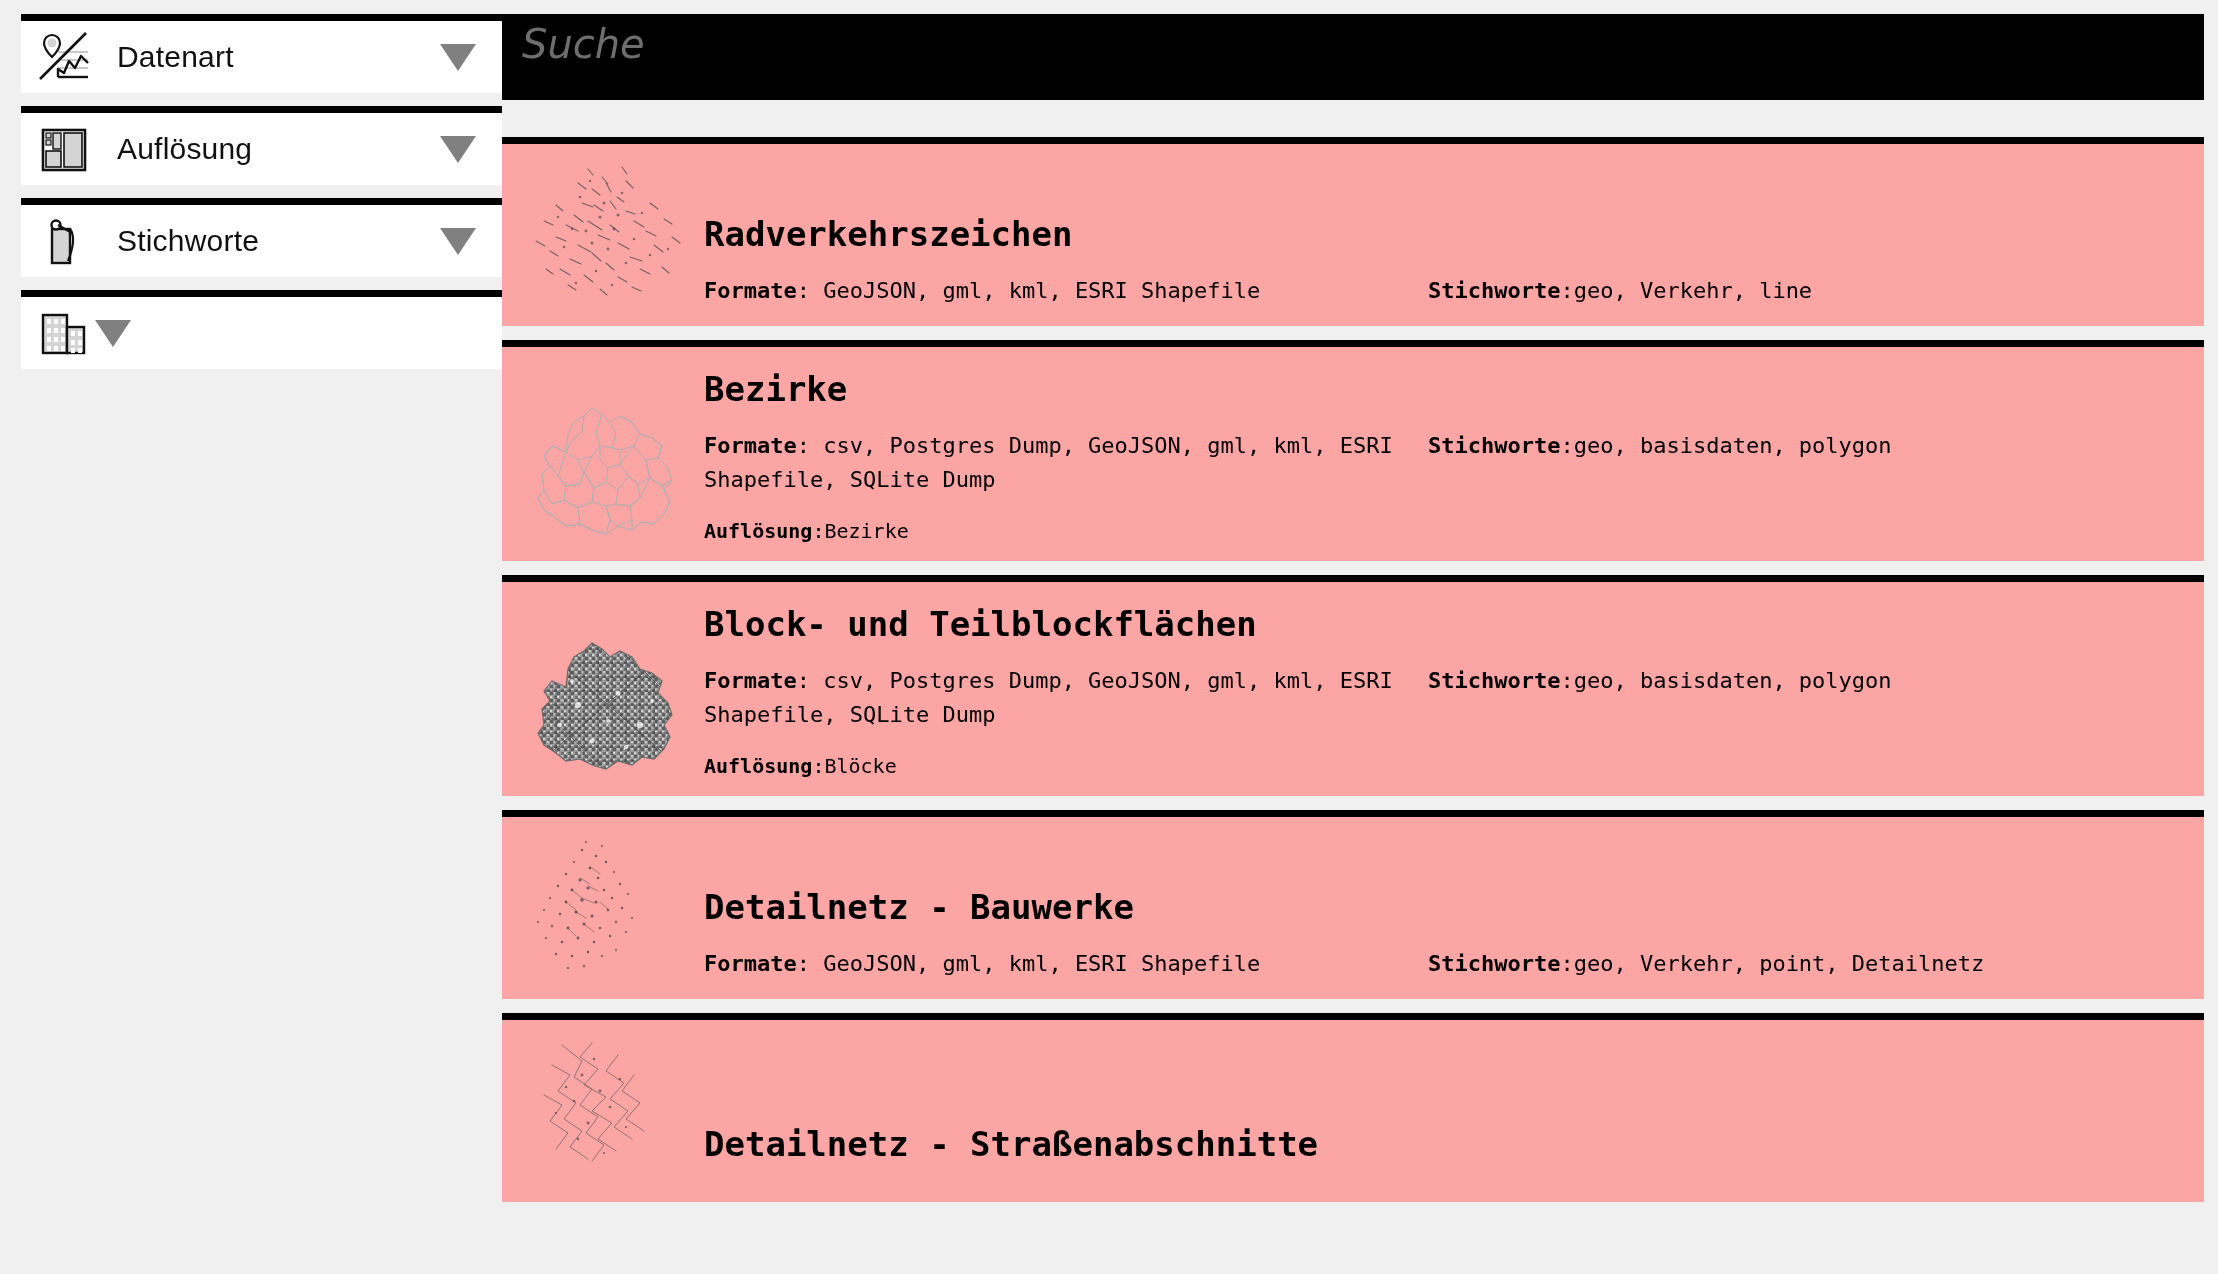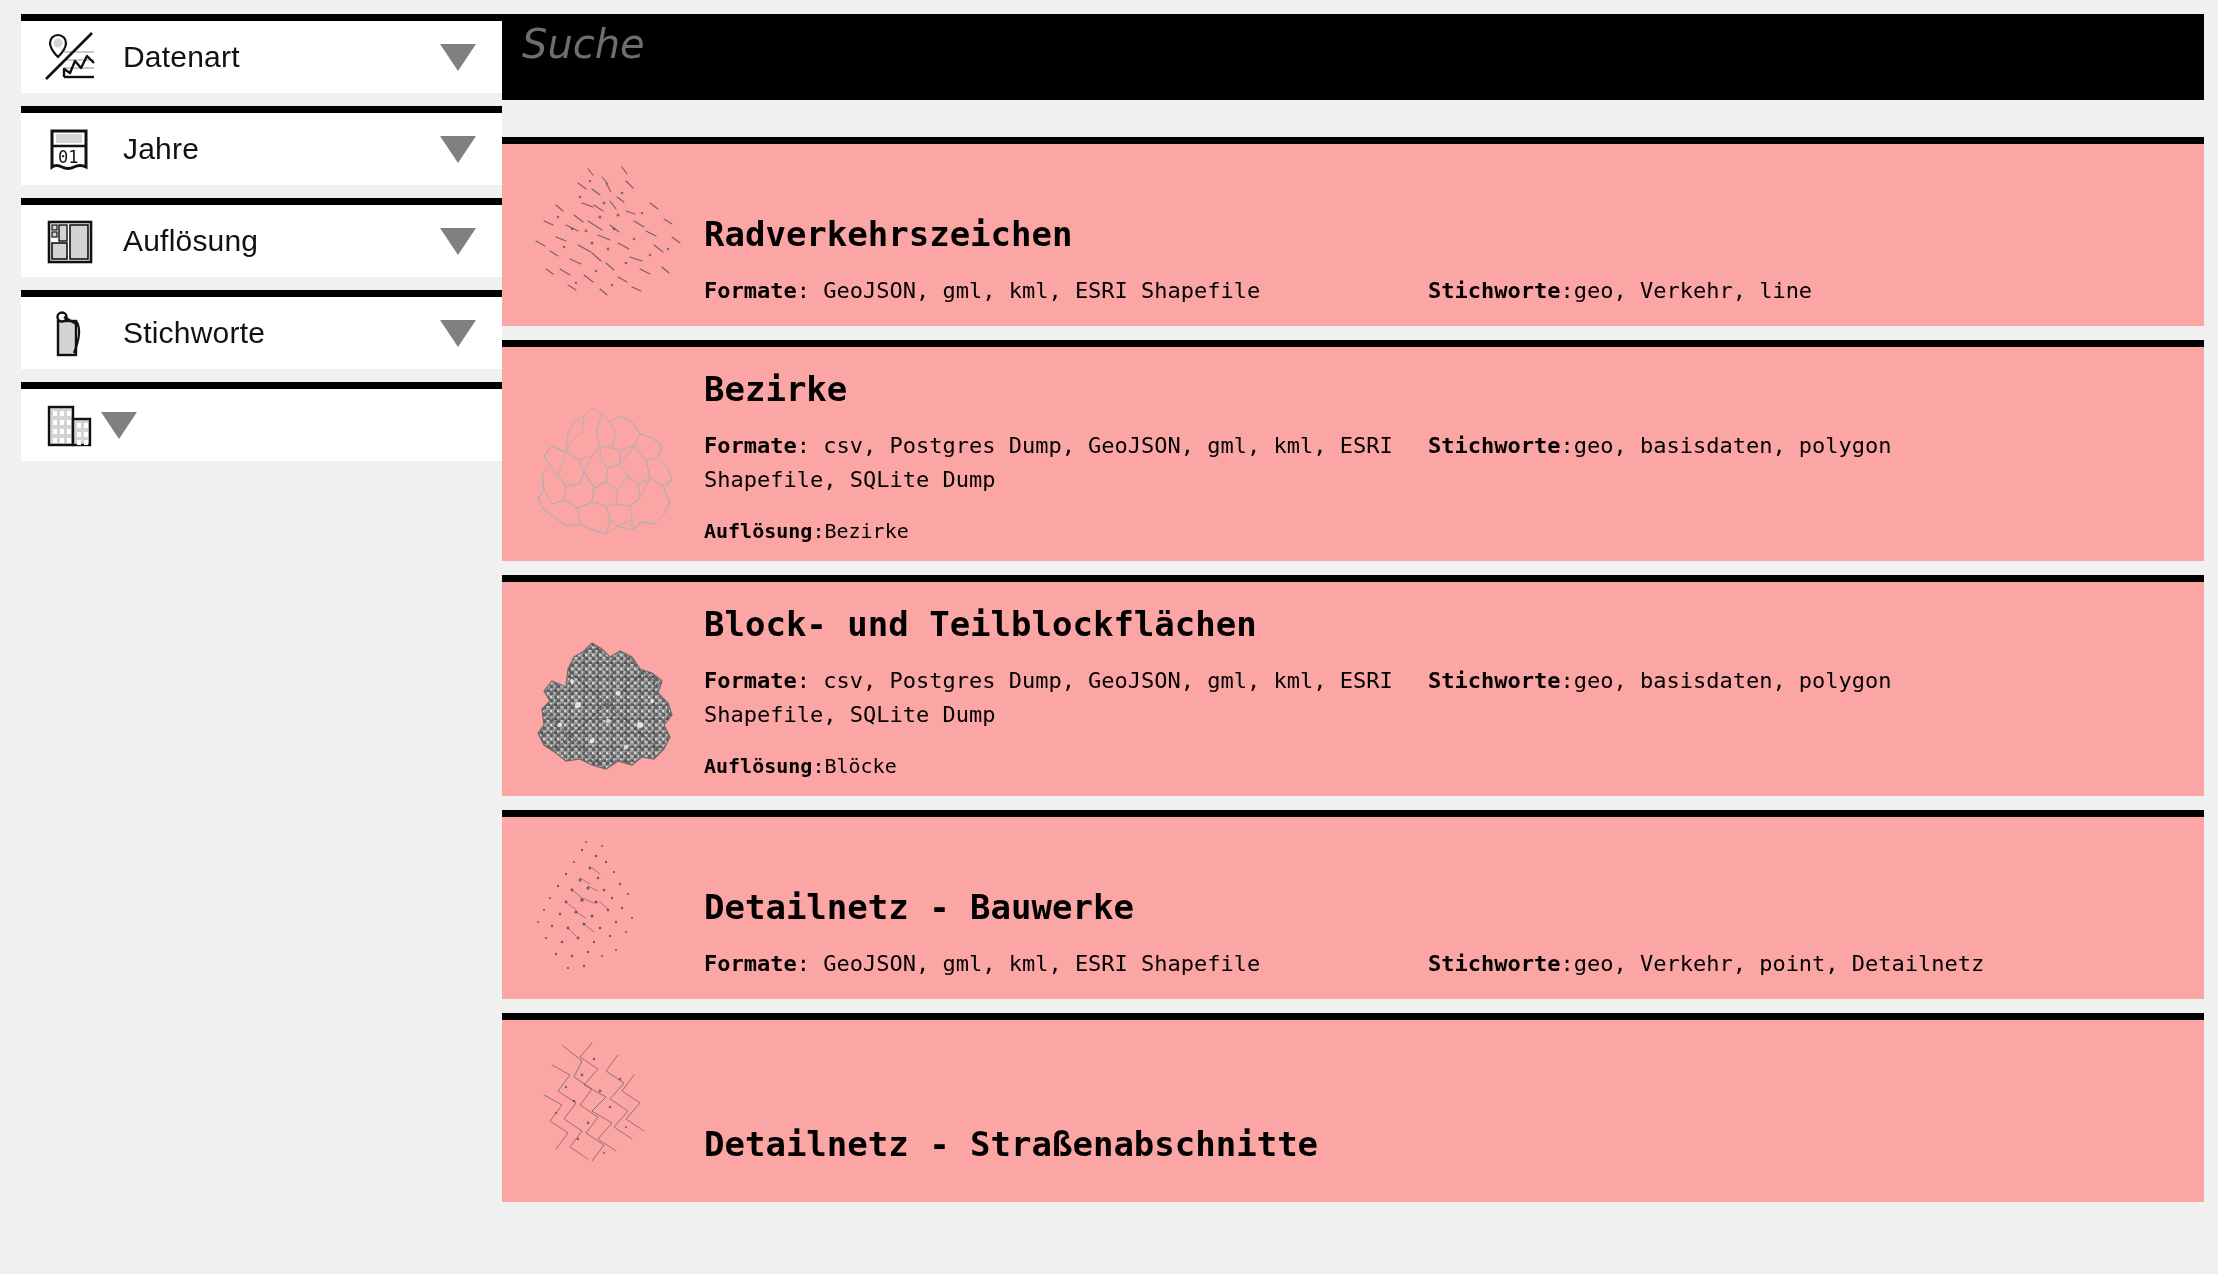--- a/index.html
+++ b/index.html
@@ -29,21 +29,21 @@
     box-sizing: border-box;
     padding-top: 14px;
   }
   .facet {
     background: #ffffff;
     border-top: 7px solid #000000;
     height: 79px;
     margin-bottom: 13px;
     display: flex;
     align-items: center;
-    padding: 0 22px 0 18px;
+    padding: 0 22px 0 12px;
     box-sizing: border-box;
     cursor: pointer;
   }
   .facet-icon {
     width: 62px;
     flex: 0 0 62px;
     height: 62px;
     display: flex;
     align-items: center;
     justify-content: center;
@@ -190,32 +190,20 @@
           <line x1="22" y1="39" x2="52" y2="39" stroke="#c9c9c9" stroke-width="2"></line>
           <polyline points="22,48 22,40 28,44 33,32 39,39 45,27 52,34" fill="none" stroke="#111" stroke-width="2.4" stroke-linejoin="round"></polyline>
           <line x1="22" y1="48" x2="52" y2="48" stroke="#111" stroke-width="2.4"></line>
           <line x1="4" y1="50" x2="50" y2="4" stroke="#111" stroke-width="2.6"></line>
         </svg>
       </span>
       <span class="facet-label">Datenart</span>
       <span class="facet-caret"></span>
     </div>
 
-    <div class="facet">
-      <span class="facet-icon">
-        <svg width="56" height="56" viewBox="0 0 56 56">
-          <path d="M10 10 h34 v36 q-6 -3 -12 0 q-6 3 -12 0 q-6 -3 -10 0 z" fill="#fff" stroke="#111" stroke-width="3"></path>
-          <rect x="14" y="13" width="26" height="9" fill="#d4d4d4" stroke="none"></rect>
-          <line x1="10" y1="25" x2="44" y2="25" stroke="#111" stroke-width="2.6"></line>
-          <text x="16" y="42" font-family="DejaVu Sans Mono, monospace" font-size="17" fill="#111">01</text>
-        </svg>
-      </span>
-      <span class="facet-label">Jahre</span>
-      <span class="facet-caret"></span>
-    </div>
 
     <div class="facet">
       <span class="facet-icon">
         <svg width="56" height="56" viewBox="0 0 56 56">
           <rect x="7" y="9" width="42" height="40" fill="#fff" stroke="#111" stroke-width="2.6"></rect>
           <rect x="10" y="12" width="5" height="5" fill="#d4d4d4" stroke="#111" stroke-width="1.2"></rect>
           <rect x="10" y="19" width="5" height="5" fill="#d4d4d4" stroke="#111" stroke-width="1.2"></rect>
           <rect x="17" y="12" width="8" height="16" fill="#d4d4d4" stroke="#111" stroke-width="1.4"></rect>
           <rect x="28" y="12" width="18" height="34" fill="#d4d4d4" stroke="#111" stroke-width="1.6"></rect>
           <rect x="10" y="30" width="15" height="16" fill="#d4d4d4" stroke="#111" stroke-width="1.6"></rect>

